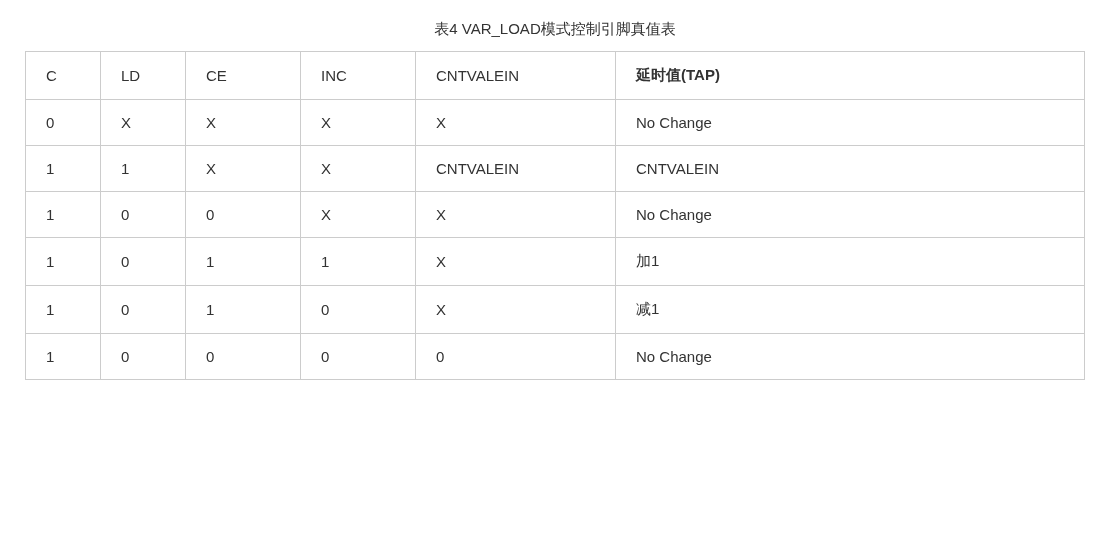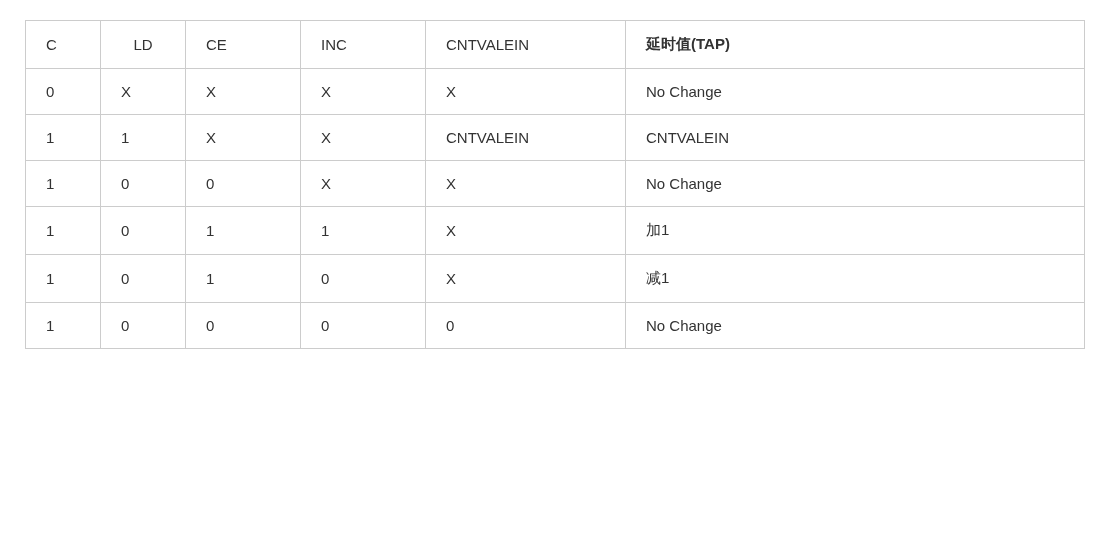--- a/index.html
+++ b/index.html
@@ -55,30 +55,31 @@
 
     tbody tr {
       background: #ffffff;
     }
 
     tbody tr:nth-child(even) {
       background: #ffffff;
     }
 
     .col-c    { width: 75px; }
-    .col-ld   { width: 85px; text-align: center; }
+    .col-ld   { width: 85px; }
     .col-ce   { width: 115px; }
-    .col-inc  { width: 125px; }
+    .col-inc  { width: 115px; }
     .col-cnt  { width: 200px; }
     .col-delay { width: auto; font-weight: bold; }
   </style>
 </head>
 <body>
 
 <div class="container">
+  <h2 class="table-title">表4 VAR_LOAD模式控制引脚真值表</h2>
   <table>
     <thead>
       <tr>
         <th class="col-c">C</th>
         <th class="col-ld">LD</th>
         <th class="col-ce">CE</th>
         <th class="col-inc">INC</th>
         <th class="col-cnt">CNTVALEIN</th>
         <th class="col-delay">延时值(TAP)</th>
       </tr>

